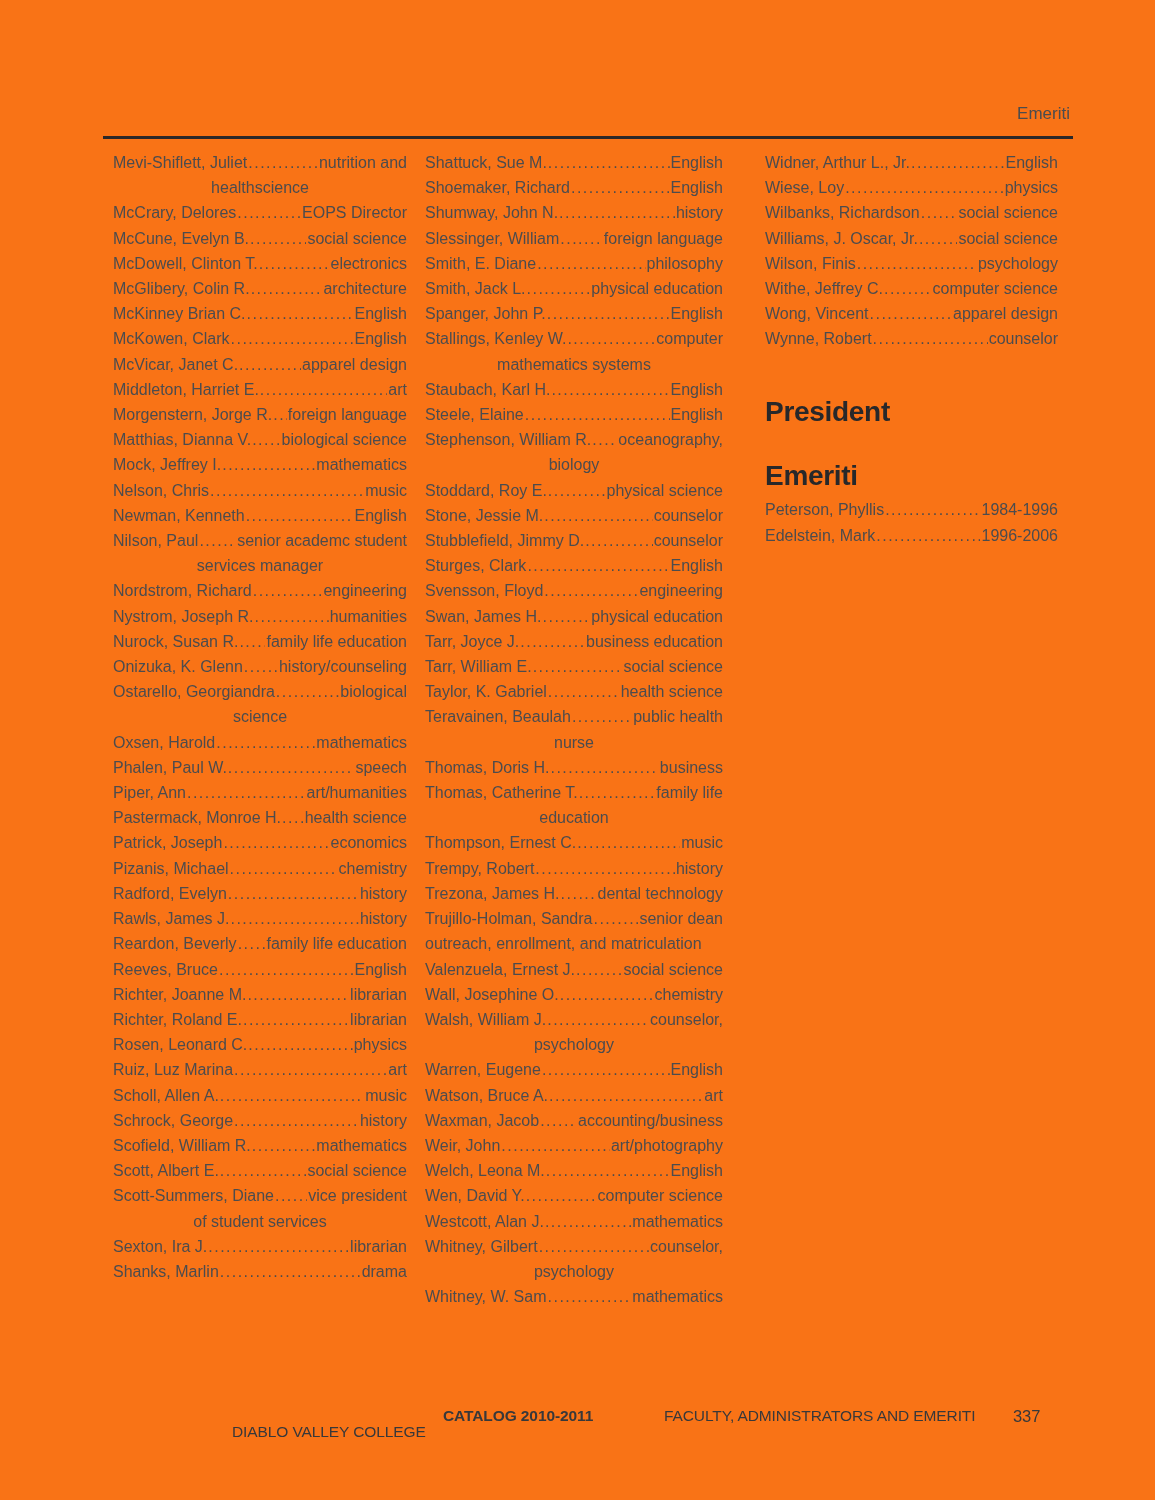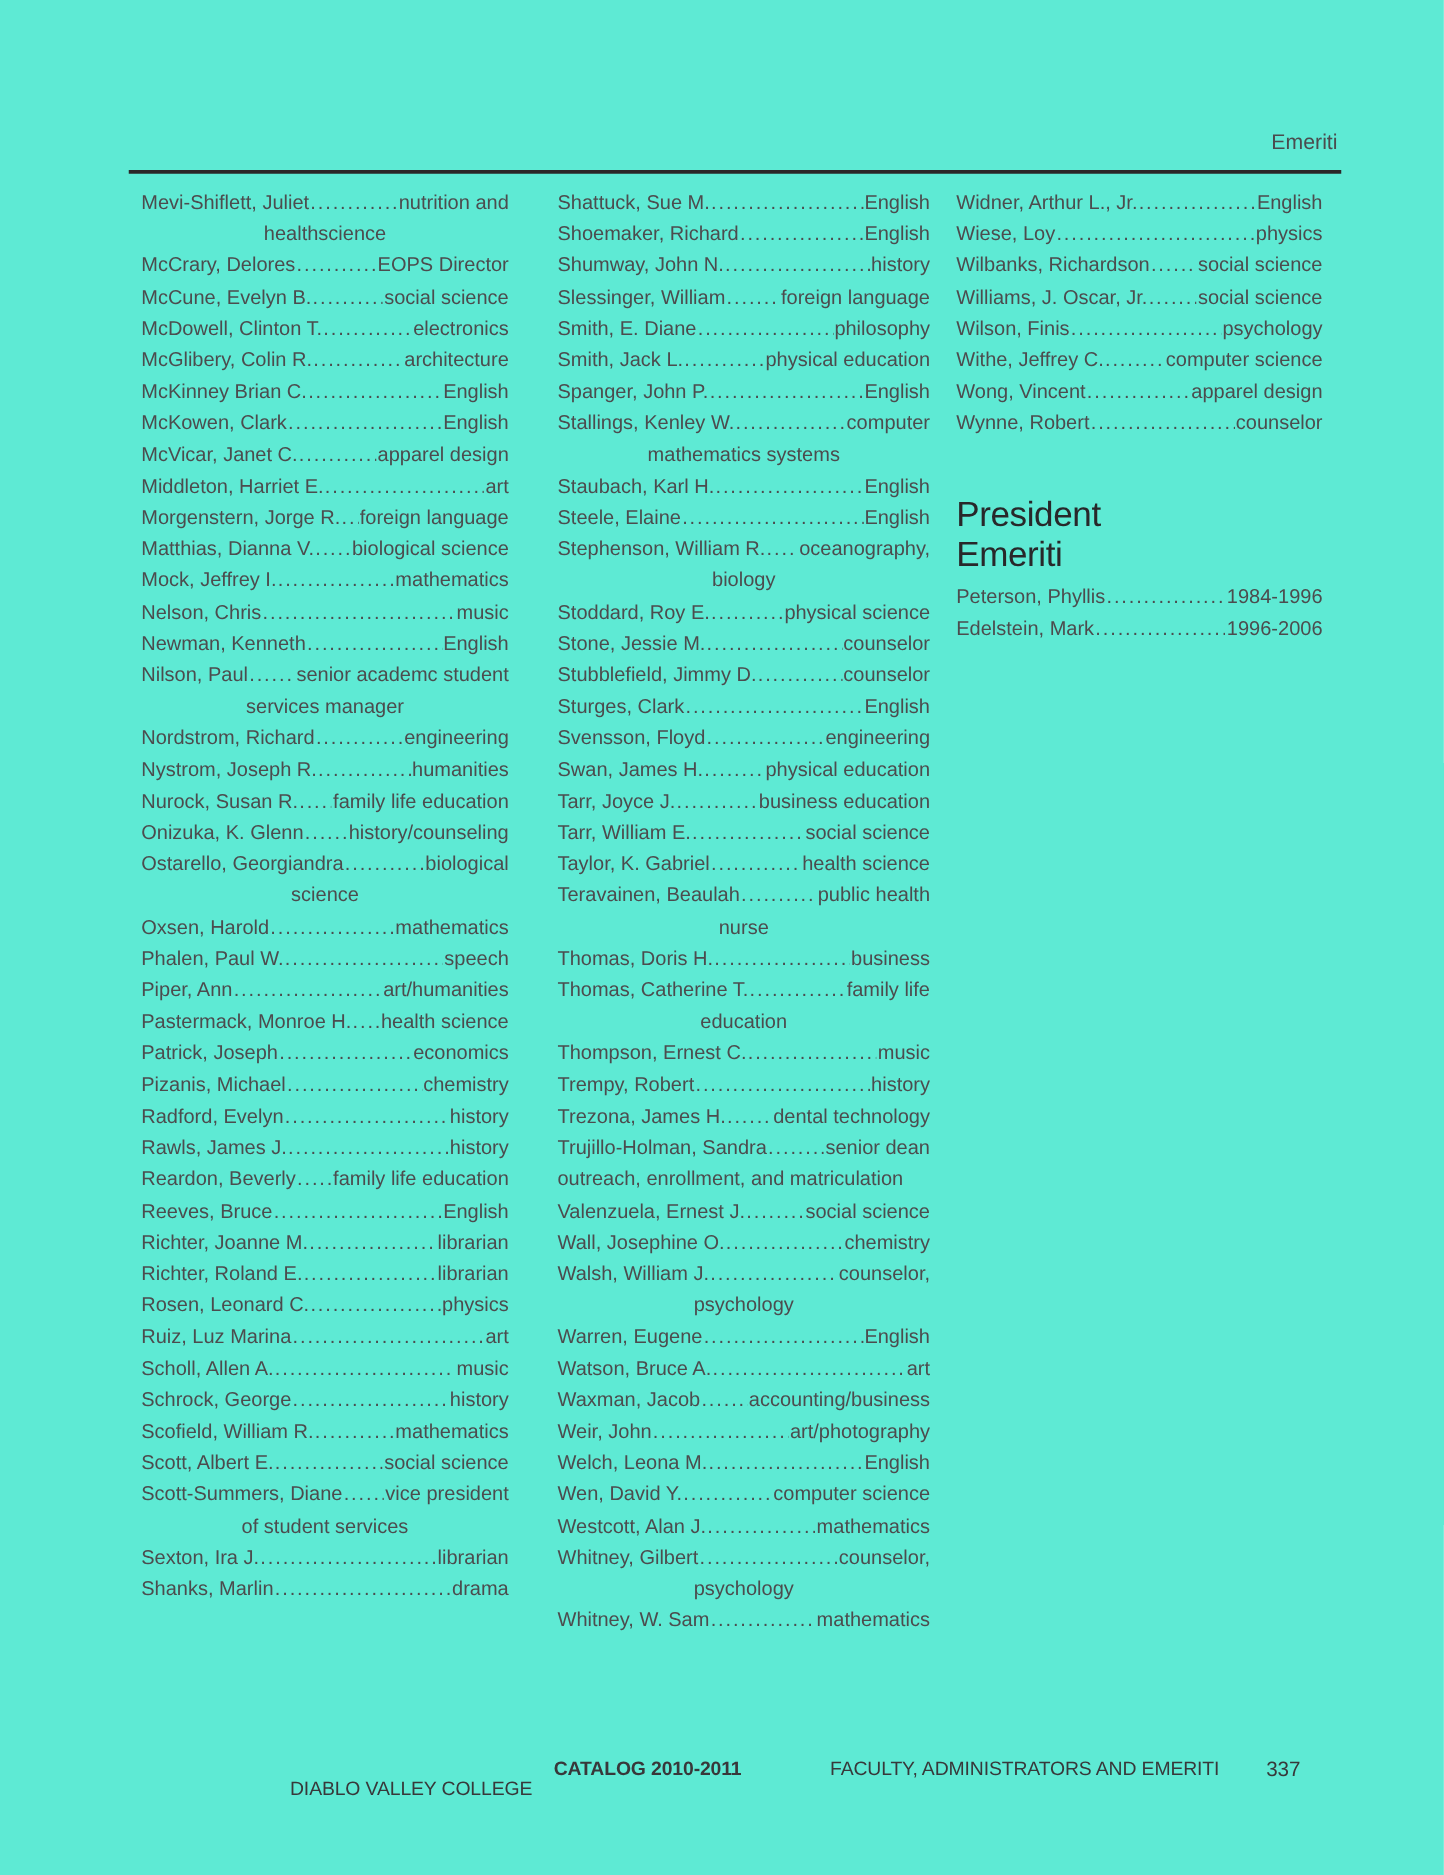--- a/index.html
+++ b/index.html
@@ -3,56 +3,56 @@
 <meta charset="utf-8">
 <style>
   html,body { margin:0; padding:0; }
   body {
     width:1155px; height:1500px;
     background:#ffffff;
     font-family:"Liberation Sans", "DejaVu Sans", sans-serif;
     position:relative;
     -webkit-font-smoothing:antialiased;
   }
-  .page { position:absolute; inset:0; background:#5eead4; overflow:hidden; }
+  .page { position:absolute; inset:0; background:#f97316; overflow:hidden; }
 
   .hdr-label {
     position:absolute; top:104px; right:85px;
     font-size:17px; color:#4b4c4e;
   }
   .hdr-rule {
     position:absolute; left:103px; top:136px;
     width:970px; height:3px; background:#2b2829;
   }
 
   .col { position:absolute; top:150px; color:#4c4c4e; font-size:16px; }
   .col-1 { left:113px; width:294px; }
-  .col-2 { left:446px; width:298px; }
+  .col-2 { left:425px; width:298px; }
   .col-3 { left:765px; width:293px; }
 
   .entry { line-height:25.2px; }
   .entry .l1 { display:flex; align-items:baseline; }
   .entry .nm, .entry .dp { white-space:nowrap; flex:0 0 auto; }
   .entry .dots {
     flex:1 1 auto; min-width:8px;
     overflow:hidden; white-space:nowrap;
     margin:0 1px;
   }
   .entry .dots::after {
     content:"................................................................................";
     letter-spacing:1.5px;
   }
   .entry .cont { line-height:25.2px; }
   .entry .cont.right { text-align:center; }
   .entry .cont.center { text-align:left; }
 
   .pres-section { margin-top:44px; }
   .pres-title {
-    font-size:28px; font-weight:normal; line-height:32px;
-    color:#28282a; letter-spacing:-0.3px;
+    font-size:28px; font-weight:bold; line-height:32px;
+    color:#28282a; letter-spacing:-0.3px;margin-top:32px;
   }
   .pres-list { margin-top:5px; }
   .pres-list .entry { line-height:26px; }
 
   .footer { position:absolute; top:1407px; left:0; width:1155px;
     font-size:15.5px; color:#38383a; letter-spacing:-0.1px; }
   .f-college { position:absolute; left:232px; top:16px;text-align:center; }
   .f-catalog { position:absolute; left:443px; top:0; font-weight:bold; }
   .f-section { position:absolute; left:664px; top:0; }
   .f-page    { position:absolute; left:1013px; top:0; font-size:16.5px; }

